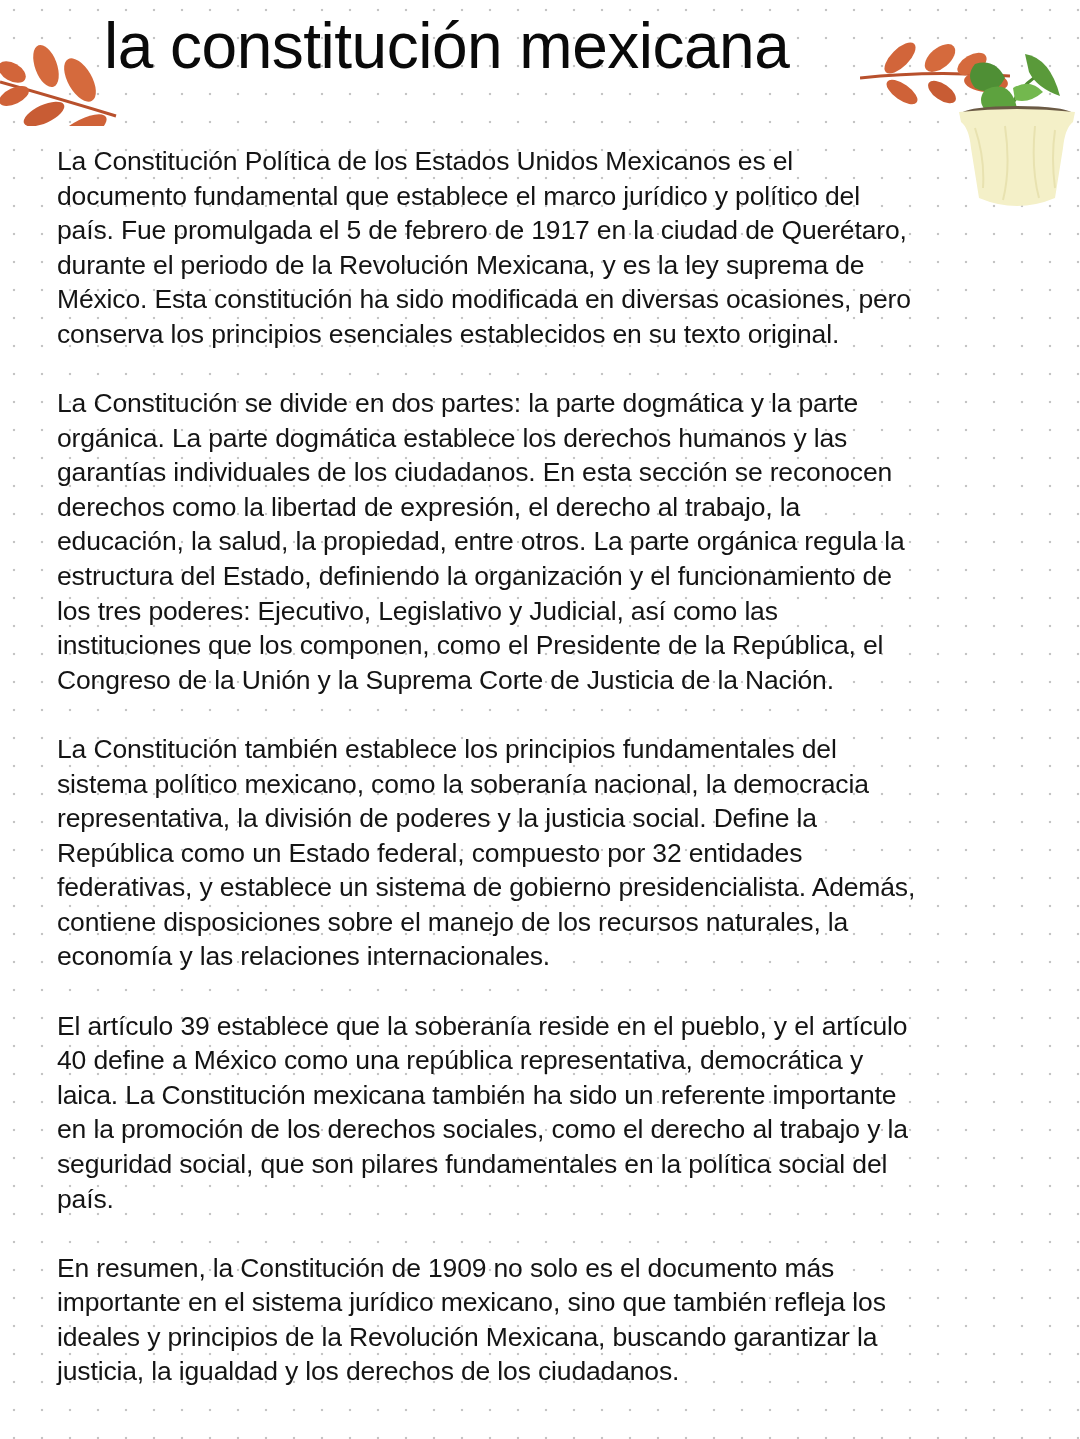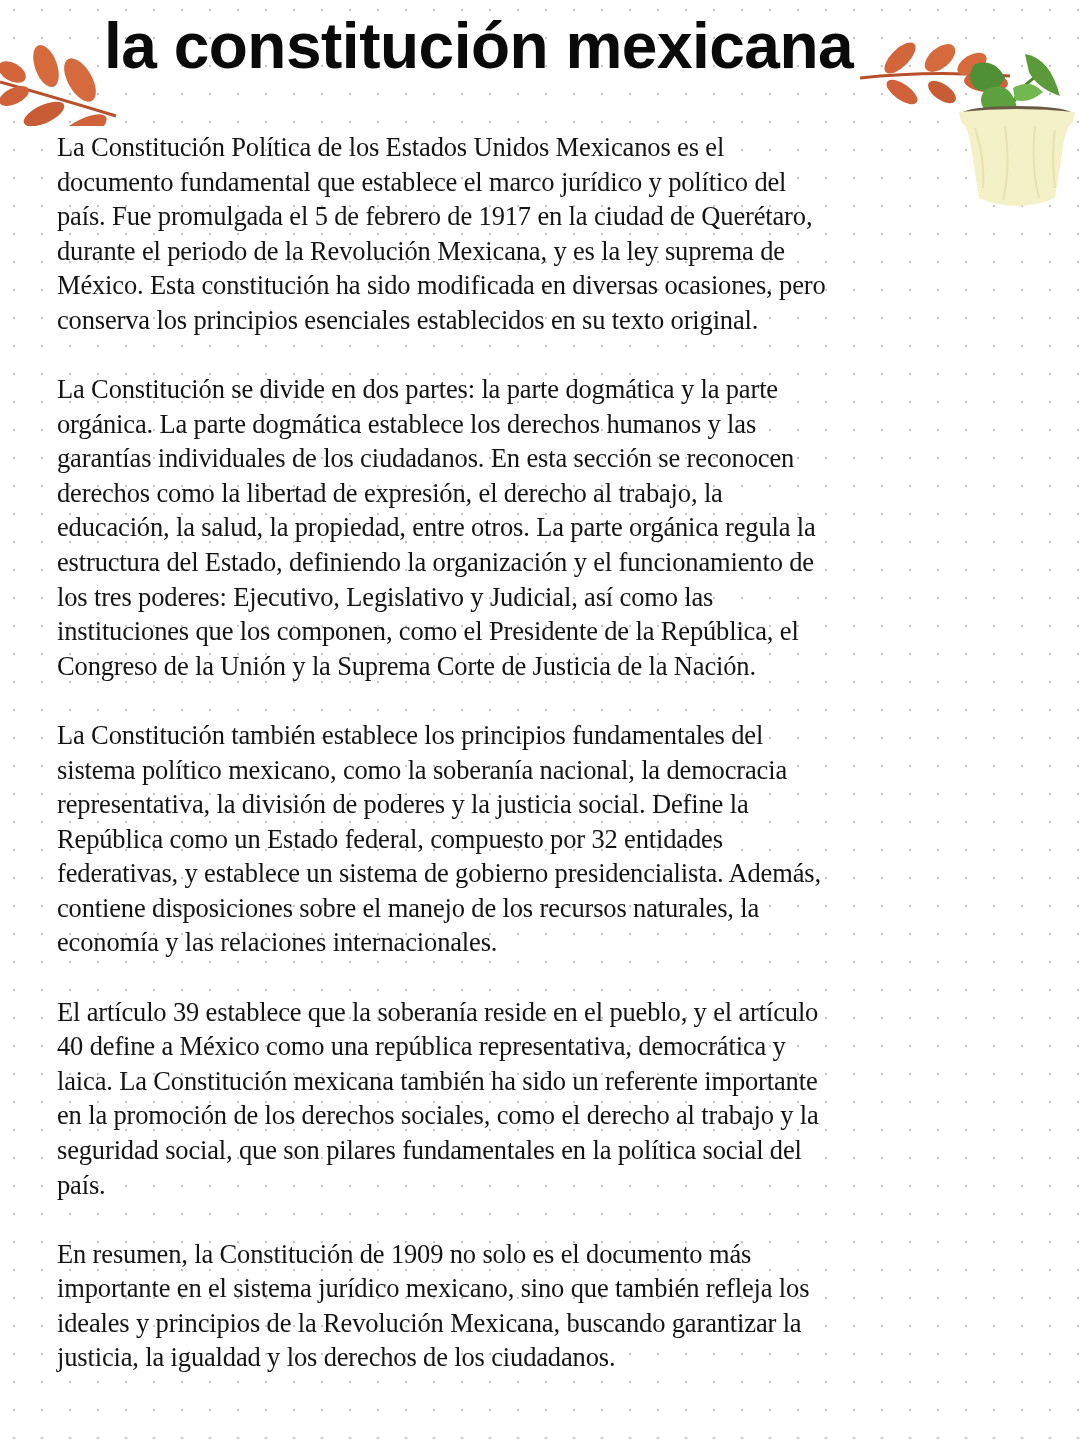--- a/index.html
+++ b/index.html
@@ -7,24 +7,24 @@
     width: 1080px; height: 1439px; overflow: hidden; position: relative;
     background-color: #ffffff;
     background-image: radial-gradient(circle, #c4c4c4 1.3px, transparent 1.6px);
     background-size: 28px 28px;
     background-position: 0px -4px;
     font-family: "Liberation Sans", "DejaVu Sans", sans-serif;
     color: #141414;
   }
   .title {
     position: absolute; left: 104px; top: 6px;
-    margin: 0; font-size: 64px; font-weight: bold; line-height: 80px;
+    margin: 0; font-size: 64px; font-weight: normal; line-height: 80px;
     letter-spacing: -0.5px; color: #0a0a0a; white-space: nowrap;
   }
-  .content { position: absolute; left: 57px; top: 130px; width: 990px; font-family: Liberation Serif, serif; }
+  .content { position: absolute; left: 57px; top: 144px; width: 990px; }
   .para {
     margin: 0 0 34.5px 0; font-size: 26.5px; line-height: 34.6px;
     white-space: pre-line; letter-spacing: -0.15px;
   }
   .deco { position: absolute; }
 </style>
 </head>
 <body>
 
 <svg class="deco" style="left:0;top:30px" width="120" height="96" viewBox="0 0 120 96">

